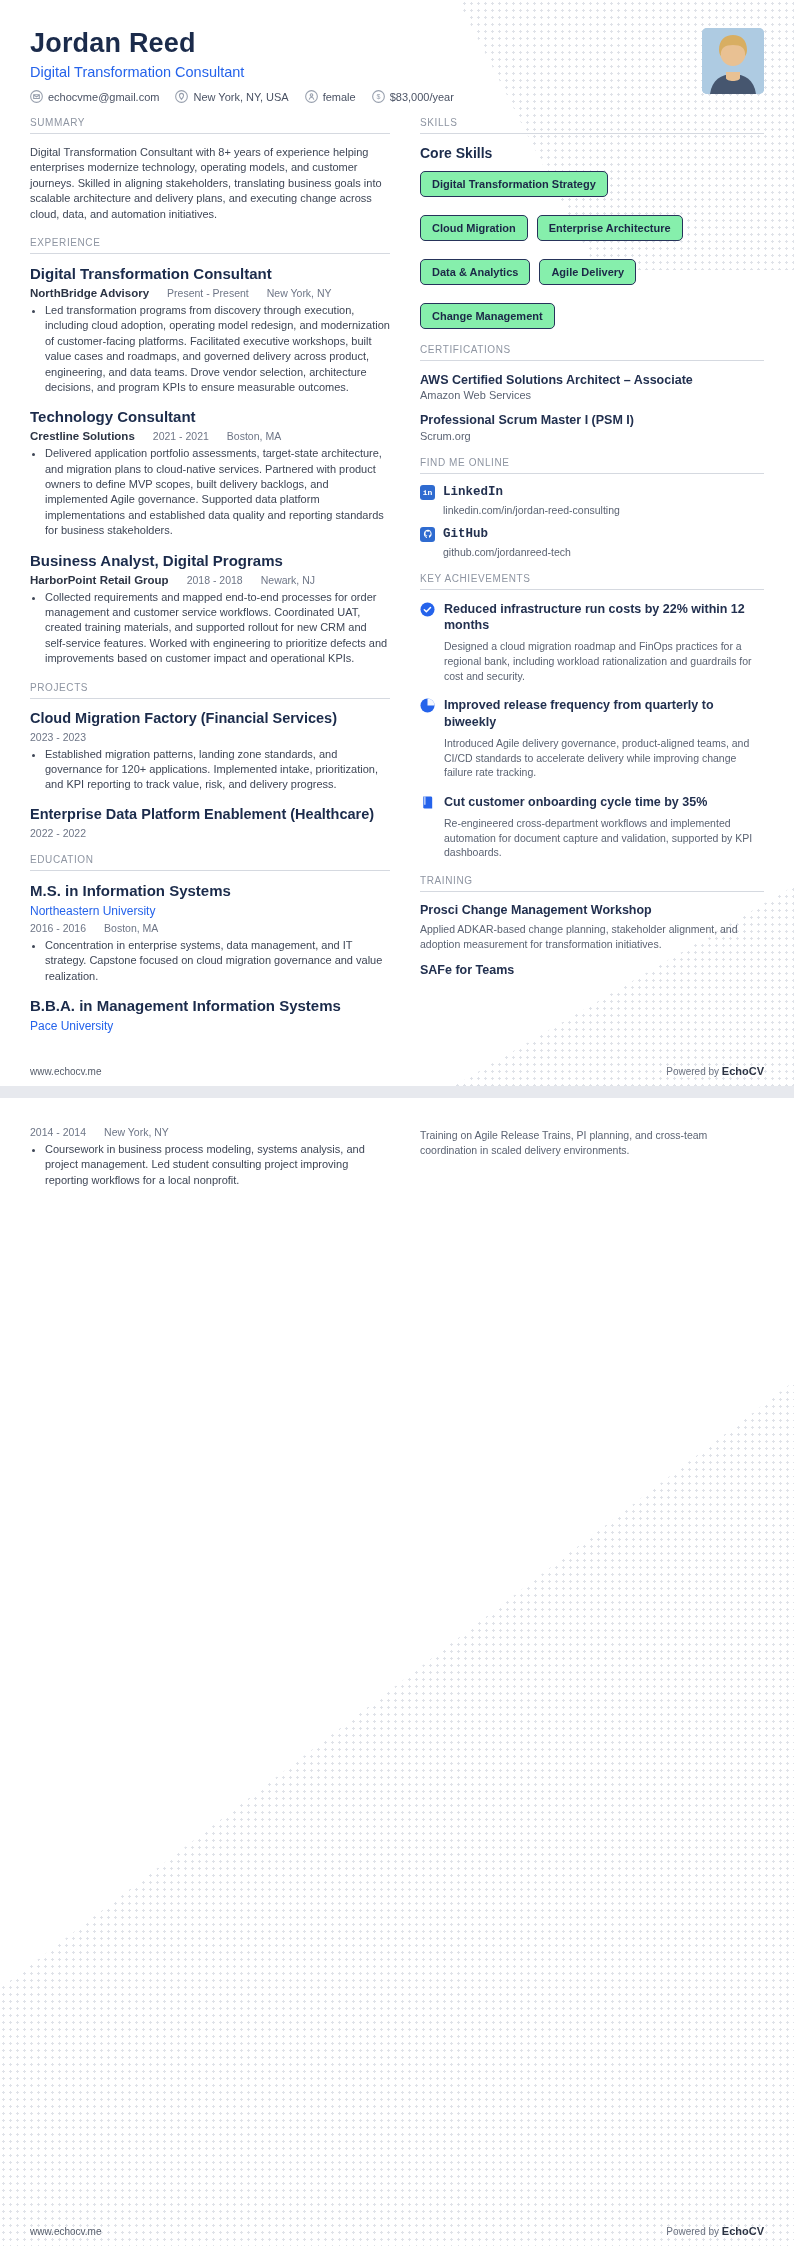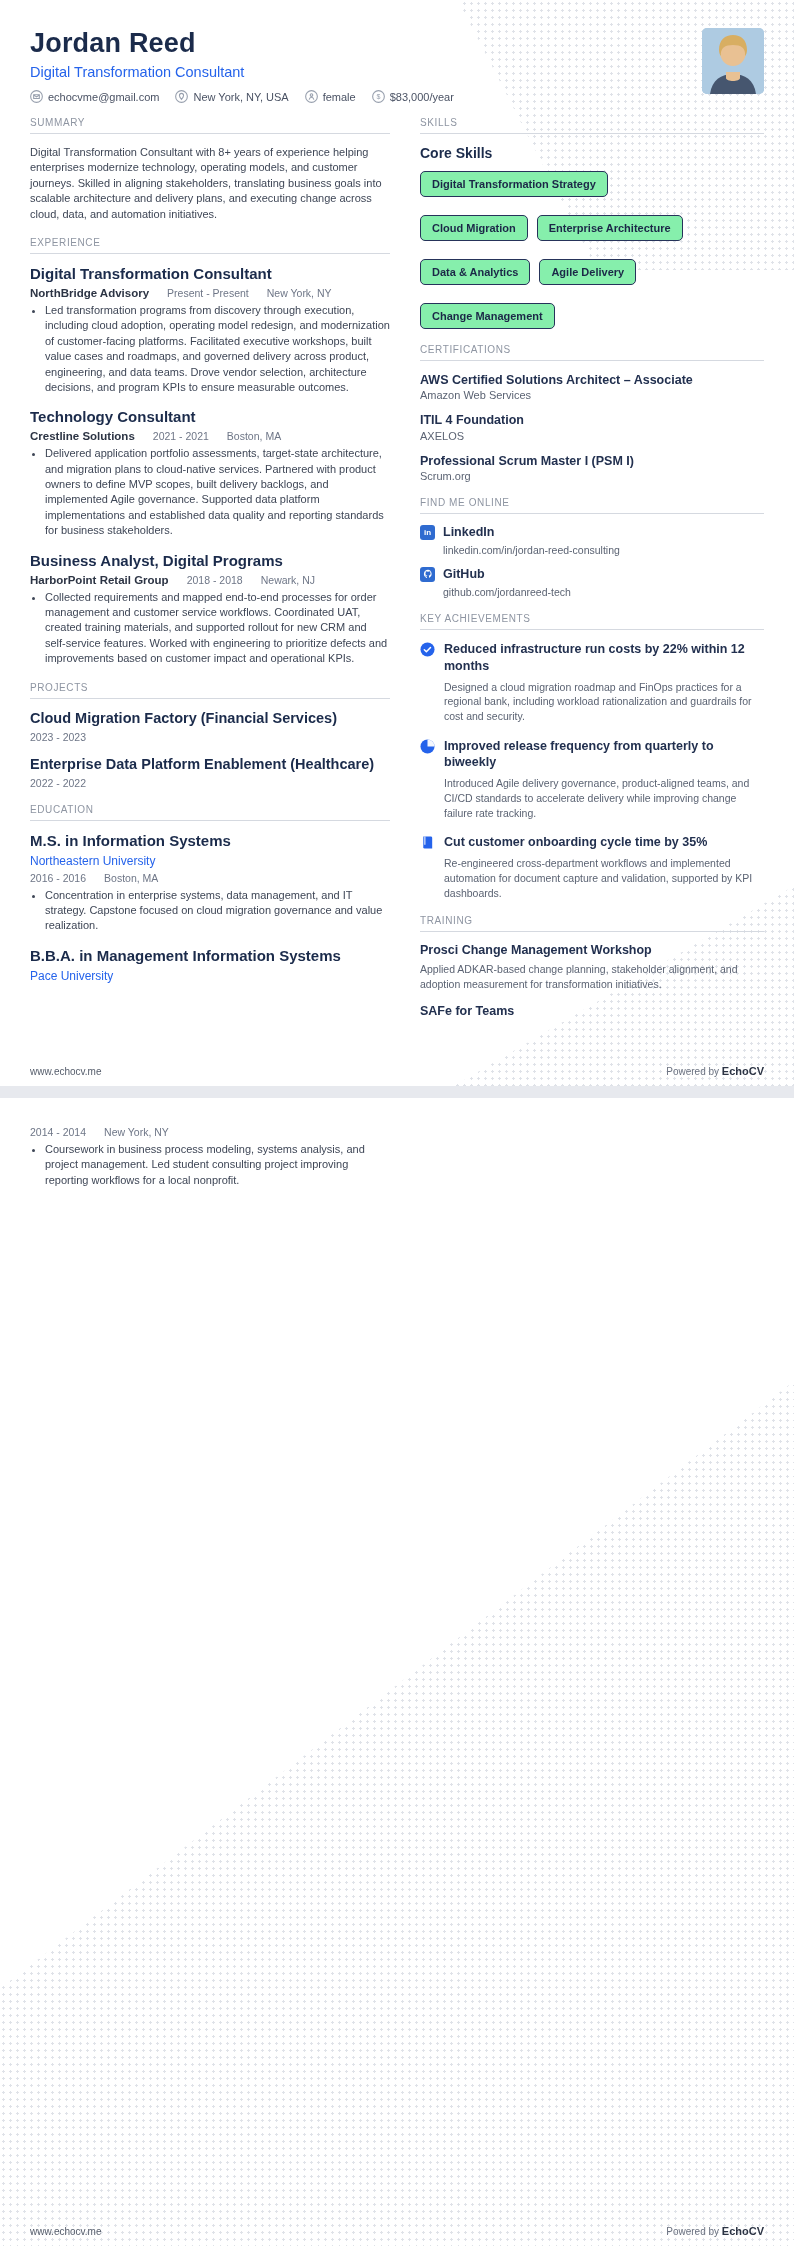--- a/index.html
+++ b/index.html
@@ -79,21 +79,21 @@
     border:1.5px solid #26335a; border-radius:5px; background:#86efac;
     padding:6px 11px; font-size:11px; font-weight:700; color:#1b2747; white-space:nowrap;
   }
   .brk { flex-basis:100%; height:0; }
 
   .cert { margin-bottom:11px; }
   .cert-name { font-size:12.5px; font-weight:600; color:#22304f; line-height:1.3; }
   .cert-issuer { font-size:11px; color:#5b6373; margin-top:1px; }
 
   .online-item { margin-bottom:11px; }
-  .online-head { display:flex; align-items:center; gap:8px; }
+  .online-head { display:flex; align-items:center; gap:8px;font-family:Liberation Mono, monospace; }
   .online-label { font-size:12.5px; font-weight:600; color:#22304f; }
   .online-url { font-size:10.5px; color:#5b6373; margin:4px 0 0 23px; }
   .sq-icon {
     width:15px; height:15px; border-radius:3px; background:#2f6bd0; color:#fff;
     display:inline-flex; align-items:center; justify-content:center;
     font-size:8px; font-weight:700; flex:0 0 auto;
   }
   .sq-icon svg { width:10px; height:10px; }
 
   .ach { display:flex; gap:9px; margin-bottom:14px; }
@@ -229,20 +229,23 @@
         </section>
 
         <section>
           <div class="sec-label">PROJECTS</div>
 
           <div class="xp proj">
             <h3>Cloud Migration Factory (Financial Services)</h3>
             <div class="meta">
               <span class="dates">2023 - 2023</span>
             </div>
+            <ul class="bullets">
+              <li>Established migration patterns, landing zone standards, and governance for 120+ applications. Implemented intake, prioritization, and KPI reporting to track value, risk, and delivery progress.</li>
+            </ul>
           </div>
 
           <div class="xp proj">
             <h3>Enterprise Data Platform Enablement (Healthcare)</h3>
             <div class="meta">
               <span class="dates">2022 - 2022</span>
             </div>
           </div>
         </section>
 
@@ -286,24 +289,20 @@
           </div>
         </section>
 
         <section>
           <div class="sec-label">CERTIFICATIONS</div>
           <div class="cert">
             <div class="cert-name">AWS Certified Solutions Architect – Associate</div>
             <div class="cert-issuer">Amazon Web Services</div>
           </div>
           <div class="cert">
-            <div class="cert-name">ITIL 4 Foundation</div>
-            <div class="cert-issuer">AXELOS</div>
-          </div>
-          <div class="cert">
             <div class="cert-name">Professional Scrum Master I (PSM I)</div>
             <div class="cert-issuer">Scrum.org</div>
           </div>
         </section>
 
         <section>
           <div class="sec-label">FIND ME ONLINE</div>
           <div class="online-item">
             <div class="online-head">
               <span class="sq-icon">in</span>
@@ -401,20 +400,25 @@
         <div class="xp">
           <div class="meta">
             <span class="dates">2014 - 2014</span>
             <span class="loc">New York, NY</span>
           </div>
           <ul class="bullets">
             <li>Coursework in business process modeling, systems analysis, and project management. Led student consulting project improving reporting workflows for a local nonprofit.</li>
           </ul>
         </div>
       </div>
+      <div class="col-right">
+        <div class="train">
+          <div class="train-desc" style="margin-top:2px;">Training on Agile Release Trains, PI planning, and cross-team coordination in scaled delivery environments.</div>
+        </div>
+      </div>
     </div>
   </div>
 
   <div class="page-footer">
     <span class="site-link">www.echocv.me</span>
     <span class="powered">
       <span>Powered by</span>
       <b>EchoCV</b>
     </span>
   </div>

